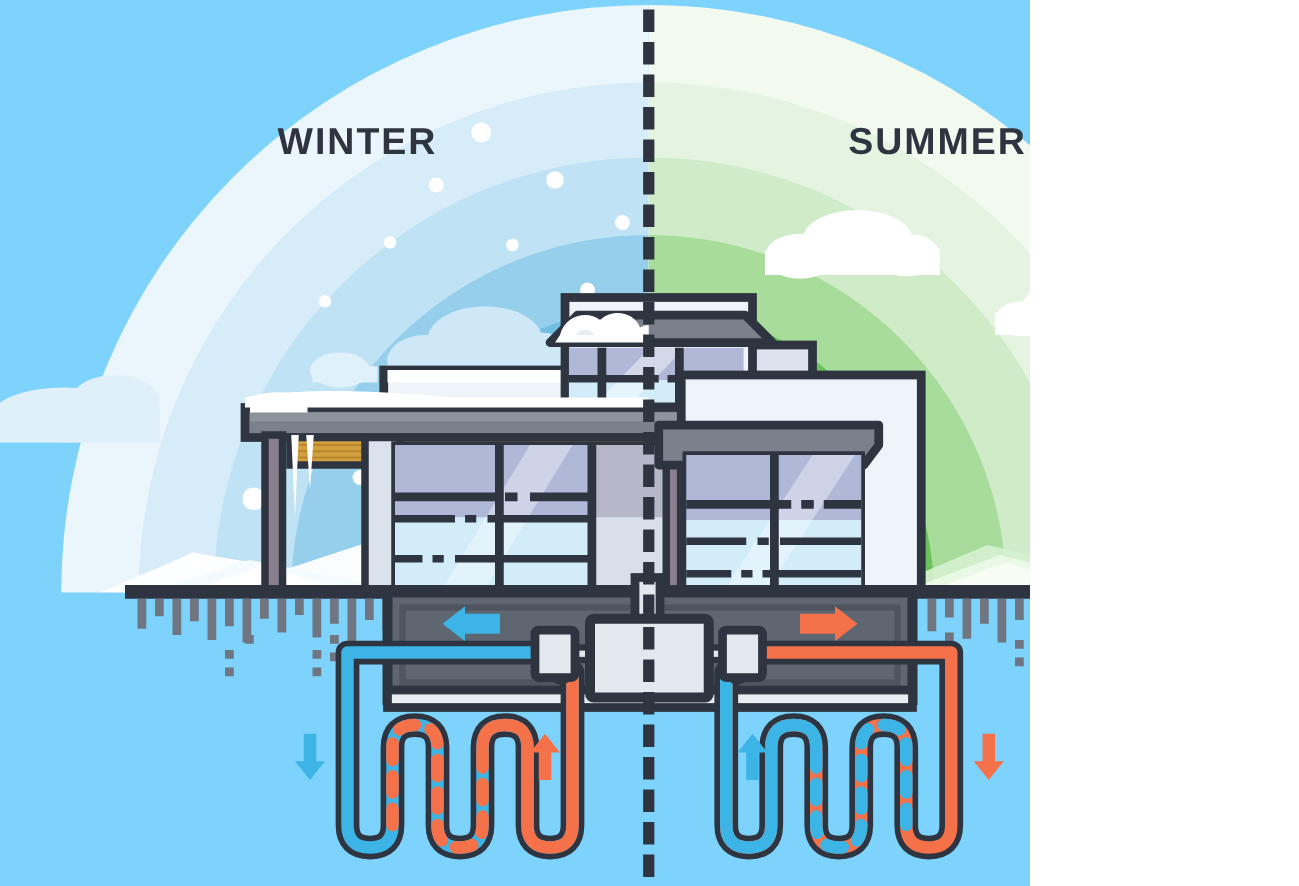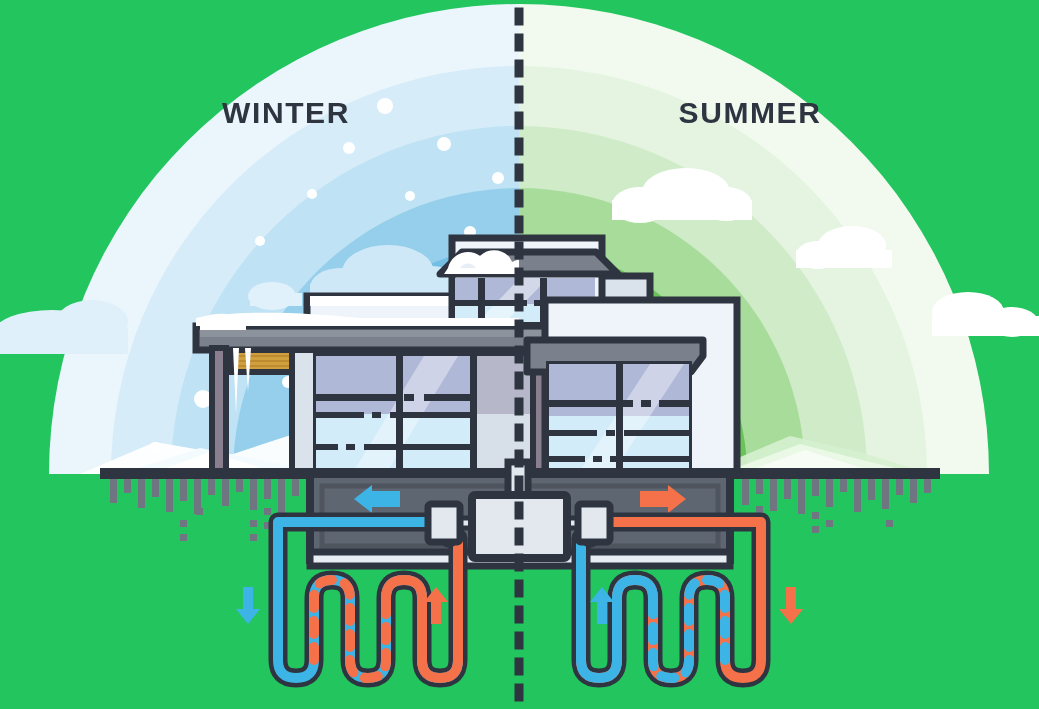--- a/index.html
+++ b/index.html
@@ -5,23 +5,23 @@
   html, body {
     margin: 0;
     padding: 0;
     background: #ffffff;
   }
   body {
     font-family: "Liberation Sans", sans-serif;
   }
   #stage {
     position: relative;
-    width: 1039px;
+    width: 824px;
     height: 709px;
-    background: #22c55e;
+    background: #7dd3fc;
     overflow: hidden;
   }
   #scene { display: block; }
   .season-label {
     font-family: "Liberation Sans", sans-serif;
     font-weight: bold;
     font-size: 30px;
     letter-spacing: 1.6px;
     fill: #2e3440;
   }

